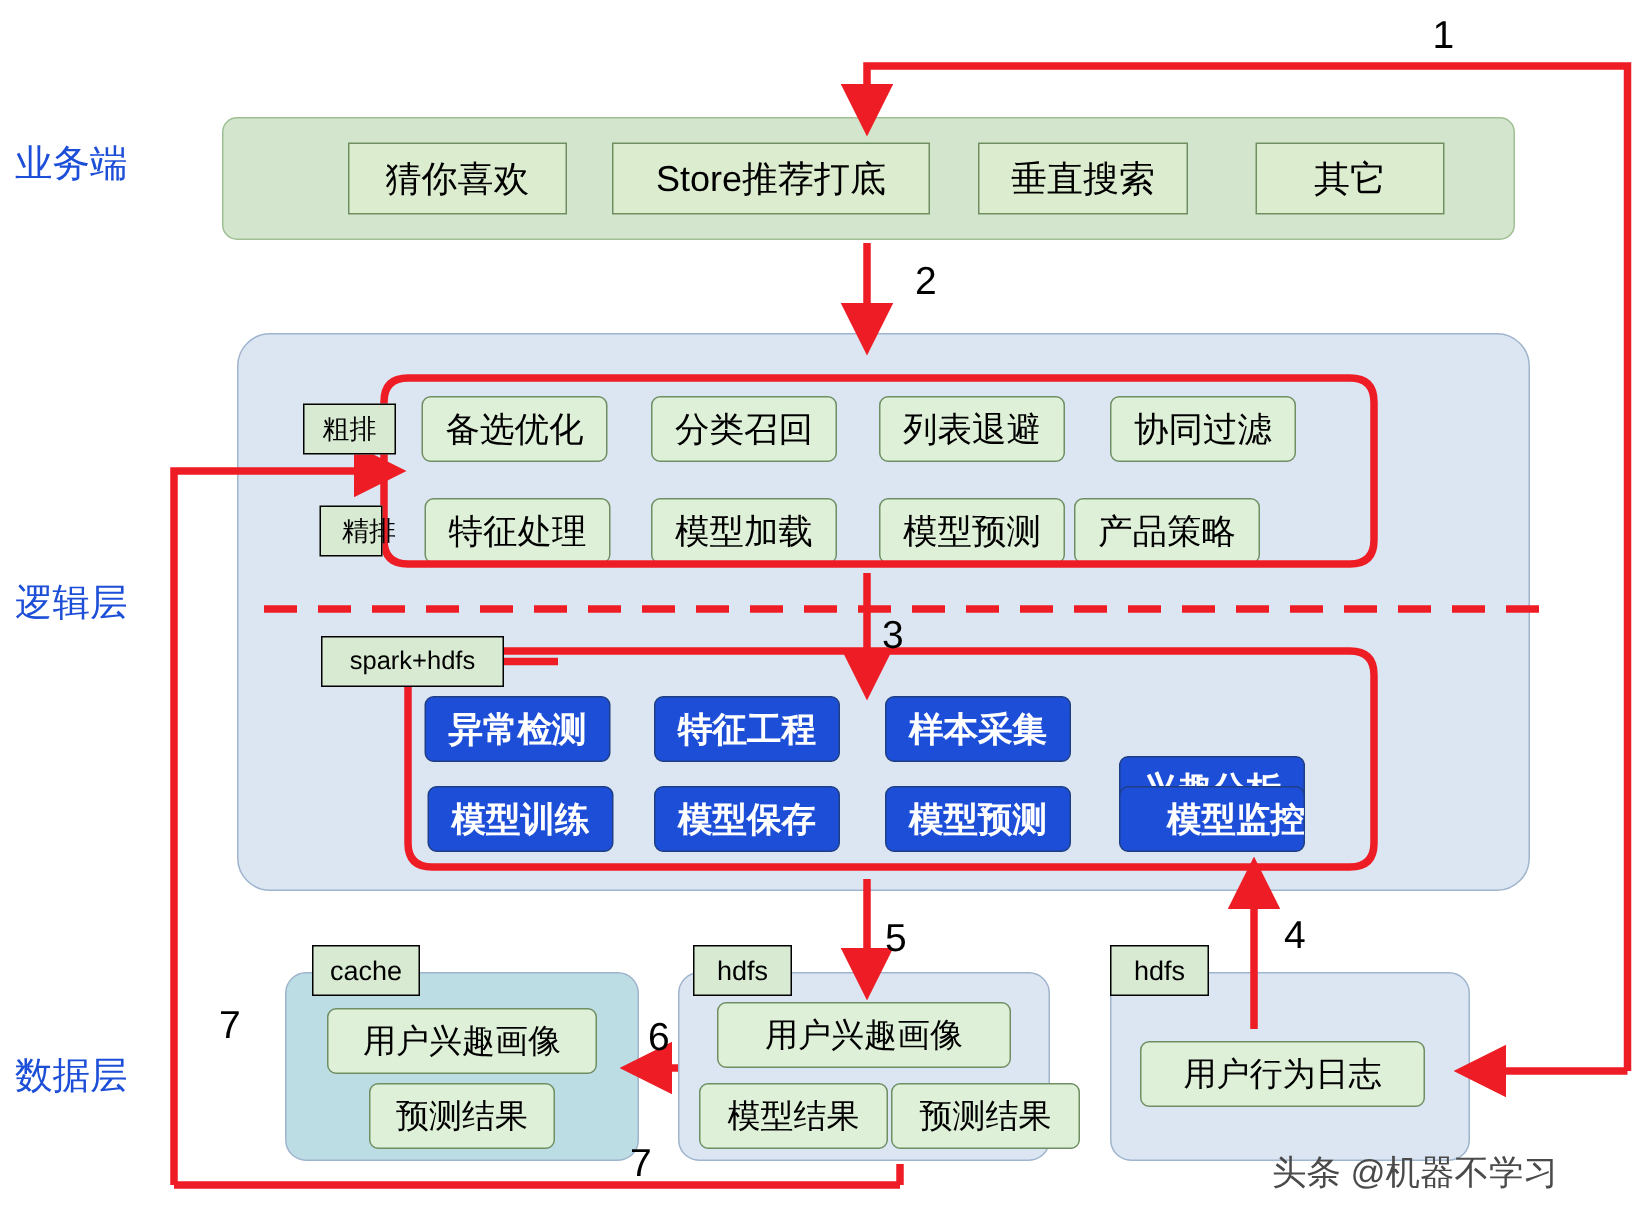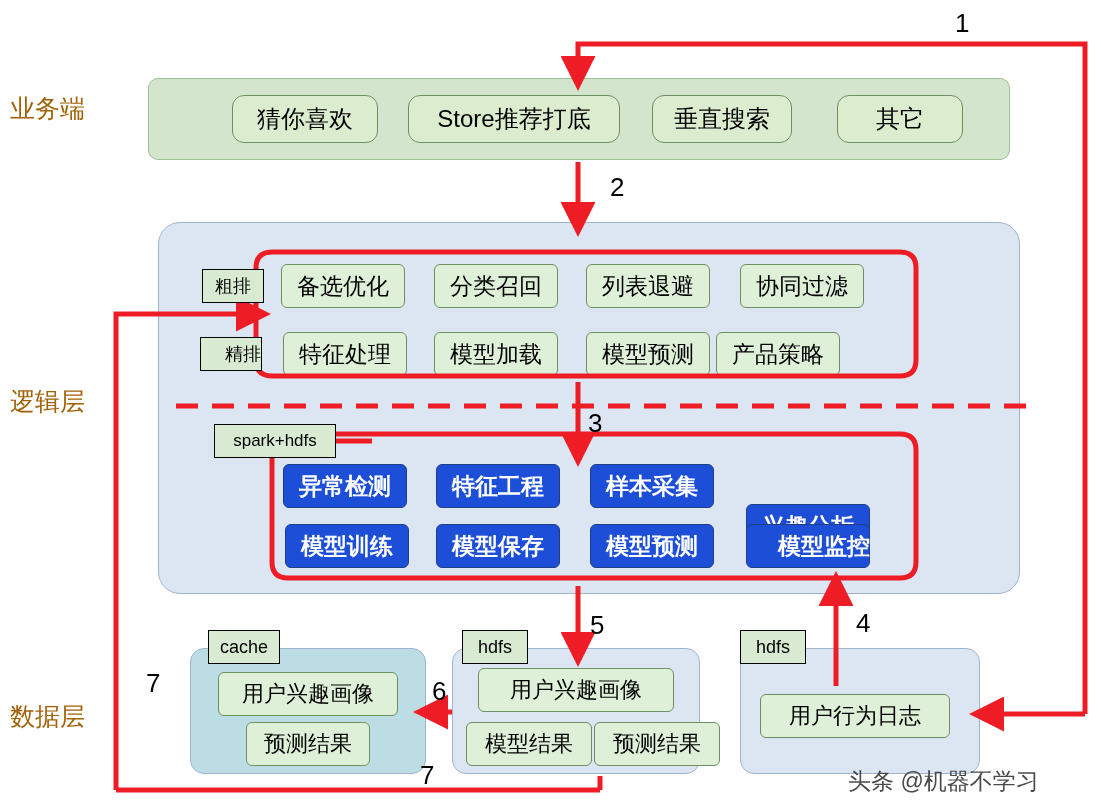--- a/index.html
+++ b/index.html
@@ -13,21 +13,21 @@
   #canvas {
     position: relative;
     width: 1101px;
     height: 812px;
     background: #ffffff;
     overflow: hidden;
   }
   .layer-label {
     position: absolute;
     font-size: 25px;
-    color: #a16207;
+    color: #1d4ed8;
     font-family: "Liberation Sans", sans-serif;
     white-space: nowrap;
   }
   .svg-layer {
     position: absolute;
     left: 0;
     top: 0;
     width: 1101px;
     height: 812px;
     pointer-events: none;
@@ -41,21 +41,21 @@
     height: 82px;
     background: #d3e6cd;
     border: 1px solid #9fbf94;
     border-radius: 10px;
     box-sizing: border-box;
   }
   .chip {
     position: absolute;
     background: #d9ead3;
     border: 1px solid #6f8f63;
-    border-radius: 12px;
+    border-radius: 0;
     box-sizing: border-box;
     display: flex;
     align-items: center;
     justify-content: center;
     font-size: 24px;
     color: #000;
     white-space: nowrap;
   }
   .biz-chip {
     top: 95px;
@@ -193,21 +193,21 @@
   <div class="sub-chip" style="left:434px; top:264px; width:124px;">分类召回</div>
   <div class="sub-chip" style="left:586px; top:264px; width:124px;">列表退避</div>
   <div class="sub-chip" style="left:740px; top:264px; width:124px;">协同过滤</div>
 
   <div class="sub-chip" style="left:283px; top:332px; width:124px;">特征处理</div>
   <div class="sub-chip" style="left:434px; top:332px; width:124px;">模型加载</div>
   <div class="sub-chip" style="left:586px; top:332px; width:124px;">模型预测</div>
   <div class="sub-chip" style="left:716px; top:332px; width:124px;">产品策略</div>
 
   <div class="tag-chip" style="left:202px; top:269px; width:62px;">粗排</div>
-  <div class="tag-chip" style="left:200px; top:337px; width:62px;padding-left:24px;">精排</div>
+  <div class="tag-chip" style="left:213px; top:337px; width:42px;padding-left:24px;">精排</div>
   <div class="tag-chip" style="left:214px; top:424px; width:122px; font-size:17px;">spark+hdfs</div>
 
   <div class="blue-chip" style="left:283px; top:464px; width:124px;">异常检测</div>
   <div class="blue-chip" style="left:436px; top:464px; width:124px;">特征工程</div>
   <div class="blue-chip" style="left:590px; top:464px; width:124px;">样本采集</div>
   <div class="blue-chip" style="left:746px; top:464px; width:124px;margin-top:40px;">兴趣分析</div>
 
   <div class="blue-chip" style="left:285px; top:524px; width:124px;">模型训练</div>
   <div class="blue-chip" style="left:436px; top:524px; width:124px;">模型保存</div>
   <div class="blue-chip" style="left:590px; top:524px; width:124px;">模型预测</div>

